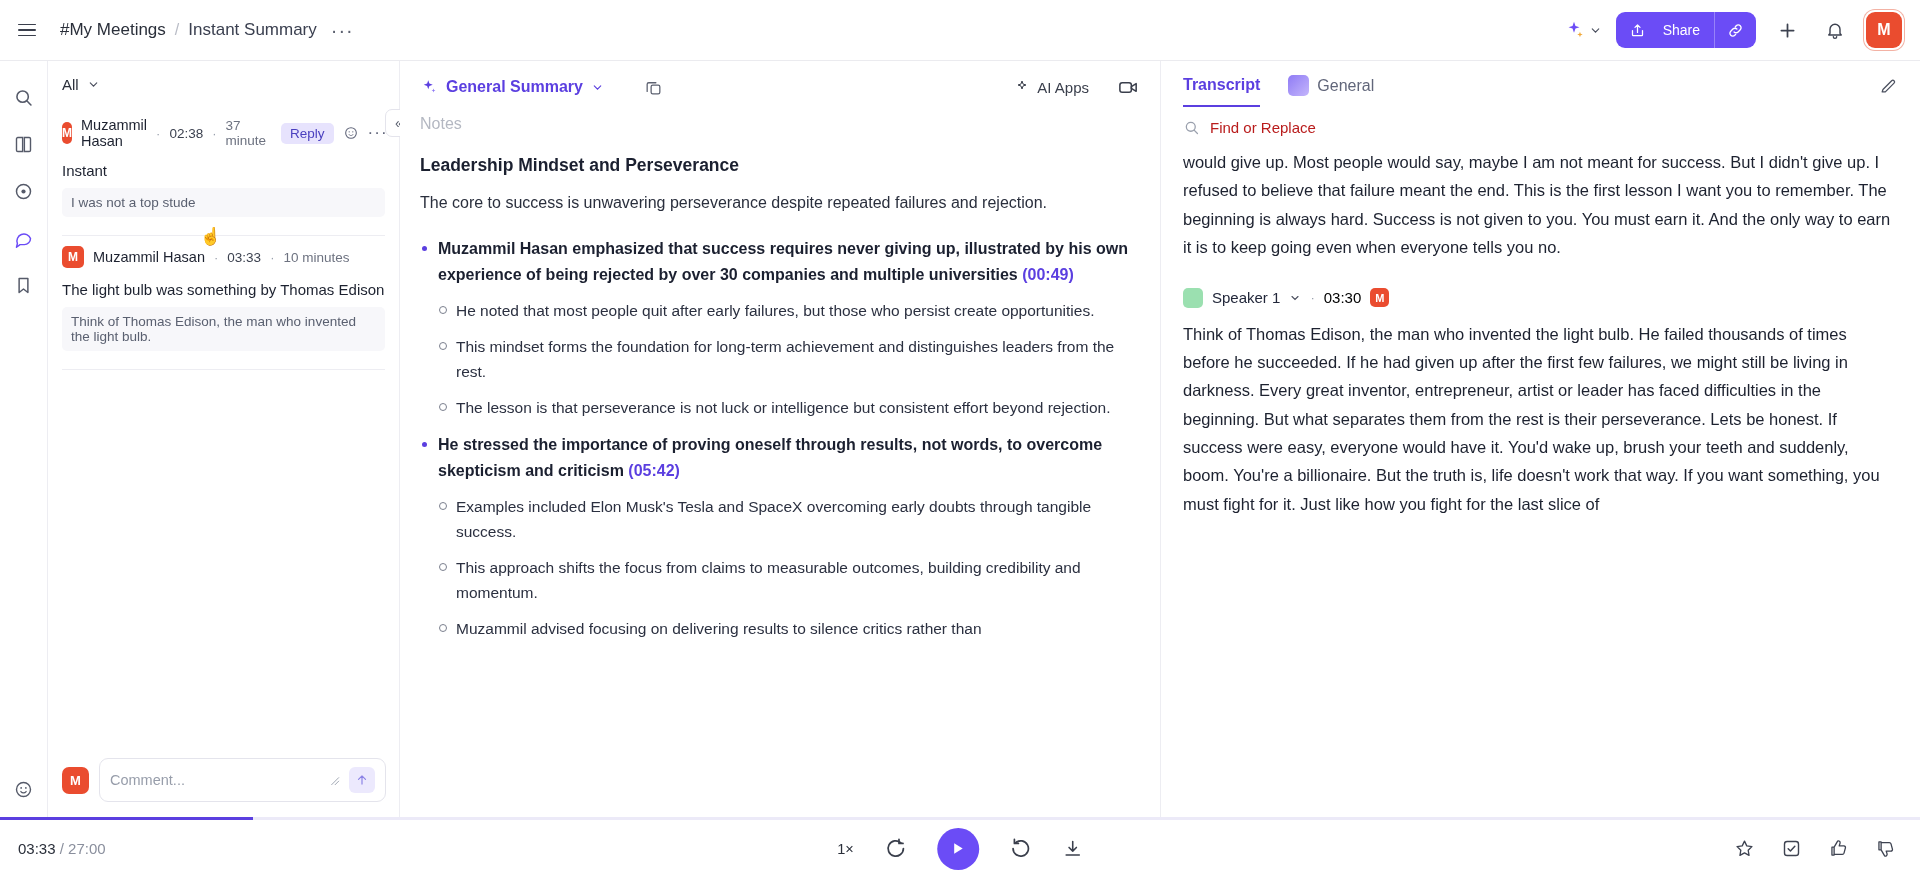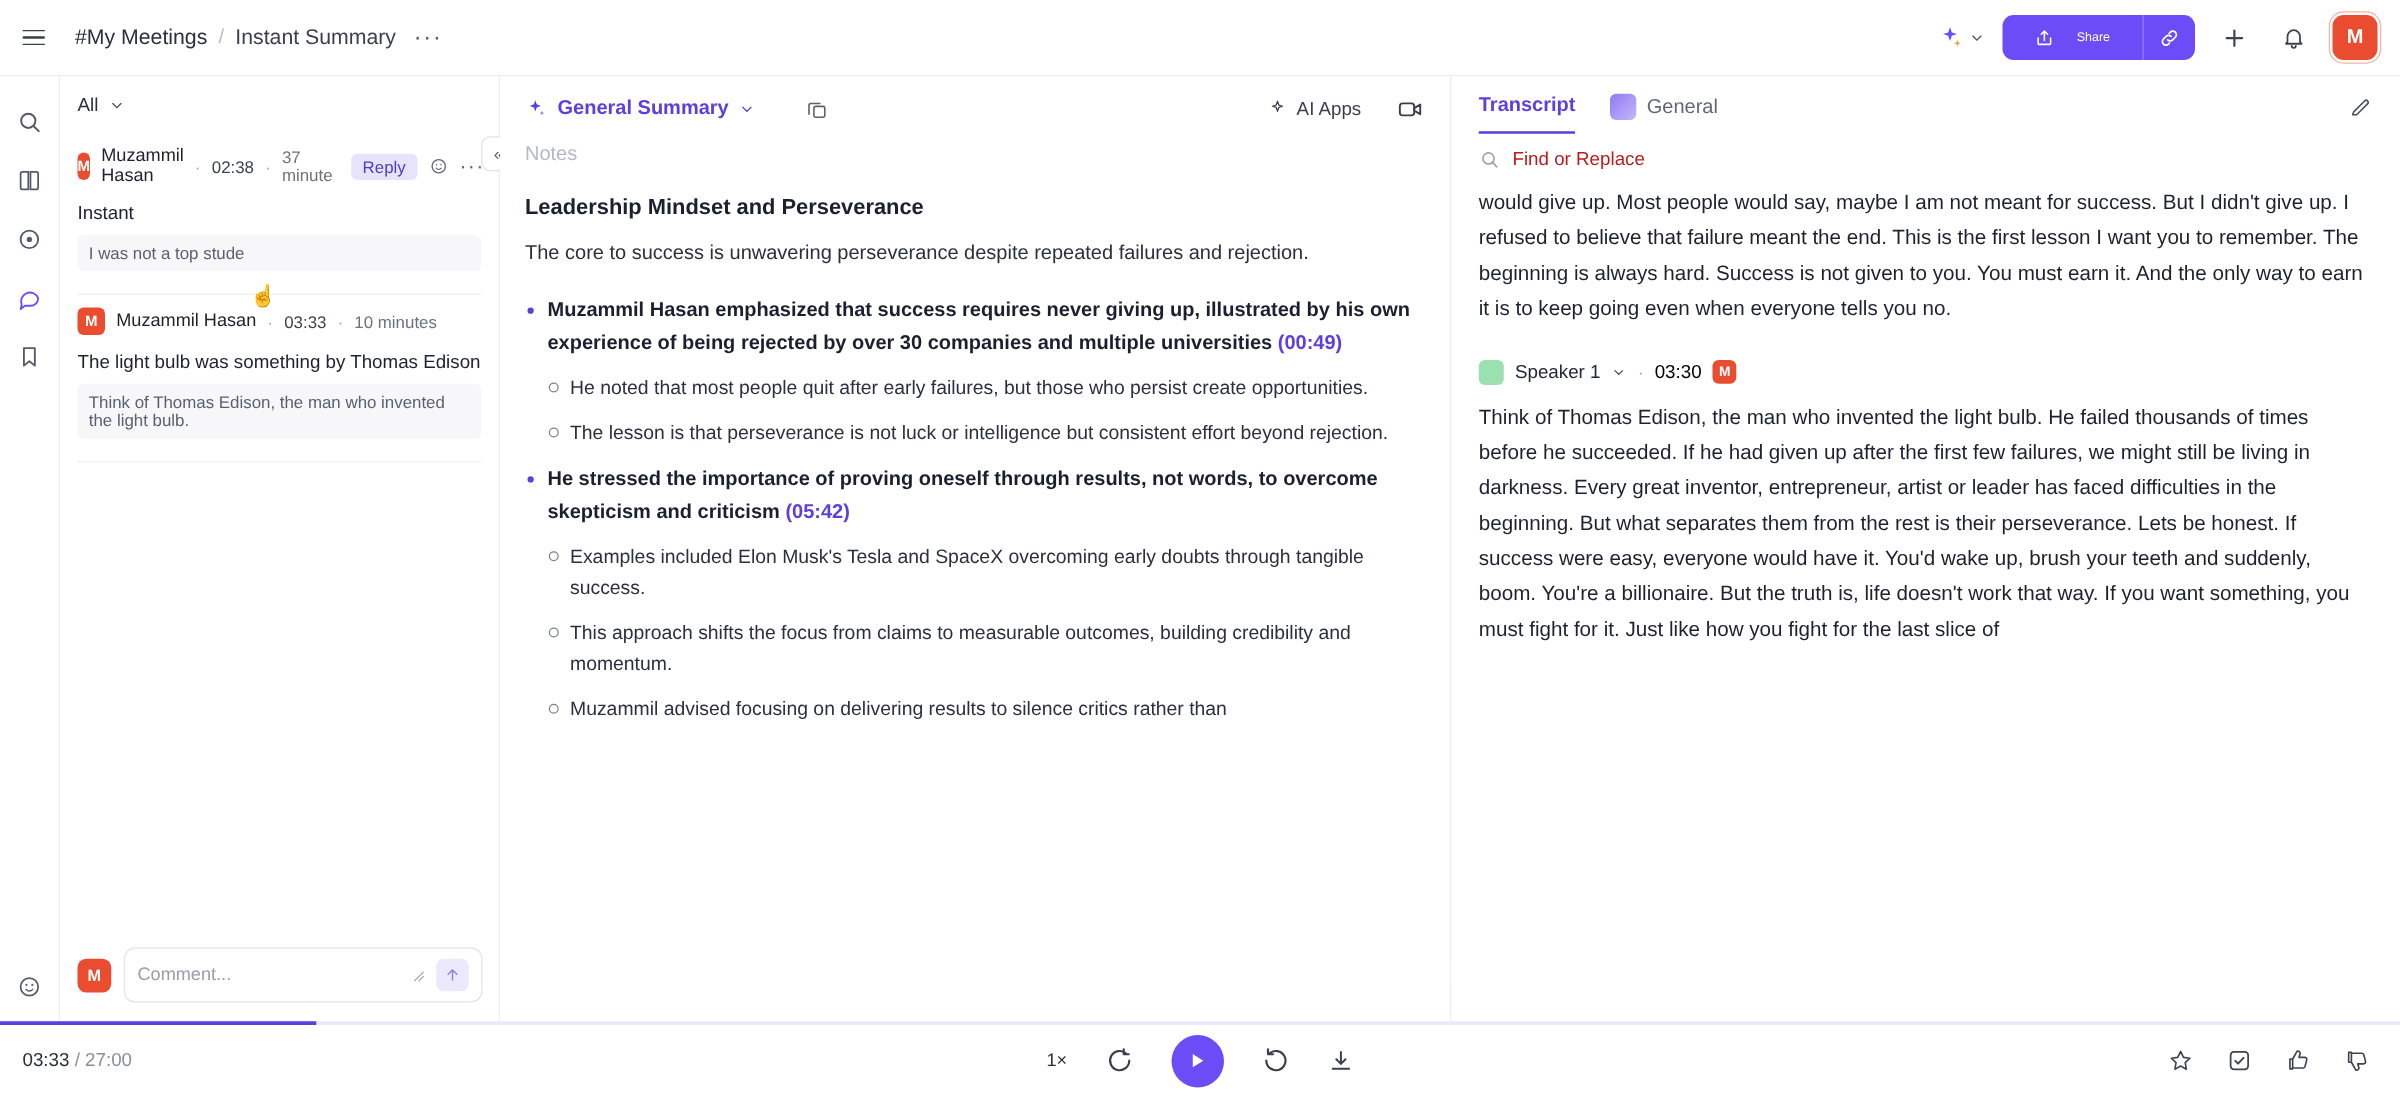--- a/index.html
+++ b/index.html
@@ -24,21 +24,21 @@
   .hamburger span:nth-child(1) { width: 18px; }
   .hamburger span:nth-child(2) { width: 18px; }
   .hamburger span:nth-child(3) { width: 18px; }
   .crumb { font-size: 17px; color: #2a2f3a; }
   .crumb.muted { color: #3b4050; }
   .crumb-sep { margin: 0 9px; color: #b9bcc6; font-size: 16px; }
   .dots { margin-left: 14px; color: #5c6170; font-size: 20px; letter-spacing: 1px; cursor: pointer; }
   .top-right { margin-left: auto; display: flex; align-items: center; gap: 14px; }
   .sparkle-pill { display: flex; align-items: center; gap: 4px; cursor: pointer; }
   .share-group { display: flex; align-items: stretch; background: #6b4cf6; border-radius: 9px; overflow: hidden; height: 36px; }
-  .share-btn { color: #fff; font-size: 10px; padding: 0 26px; display: flex; align-items: center; gap: 18px; cursor: pointer; }
+  .share-btn { color: #fff; font-size: 14px; padding: 0 14px; display: flex; align-items: center; gap: 18px; cursor: pointer; }
   .share-link { width: 42px; display: flex; align-items: center; justify-content: center;
     border-left: 1px solid rgba(255,255,255,.3); color: #fff; cursor: pointer; }
   .icon-btn { width: 34px; height: 34px; display: flex; align-items: center; justify-content: center;
     color: #4a4f5e; cursor: pointer; }
   .avatar-top { width: 36px; height: 36px; border-radius: 9px; background: #ea4c2f; color: #fff;
     display: flex; align-items: center; justify-content: center; font-size: 16px; font-weight: 700;
     box-shadow: 0 0 0 2px #fff, 0 0 0 3px #f3b2a4; cursor: pointer; }
 
   
   .rail {
@@ -346,20 +346,21 @@
     <div class="notes-faded">Notes</div>
     <div class="sec-title">Leadership Mindset and Perseverance</div>
     <div class="para">The core to success is unwavering perseverance despite repeated failures and rejection.</div>
 
     <ul class="lvl1">
       <li>
         <span>Muzammil Hasan emphasized that success requires never giving up, illustrated by his own experience of being rejected by over 30 companies and multiple universities</span>
         <span class="tstamp">(00:49)</span>
         <ul class="lvl2">
           <li>He noted that most people quit after early failures, but those who persist create opportunities.</li>
+          <li>This mindset forms the foundation for long-term achievement and distinguishes leaders from the rest.</li>
           <li>The lesson is that perseverance is not luck or intelligence but consistent effort beyond rejection.</li>
         </ul>
       </li>
       <li>
         <span>He stressed the importance of proving oneself through results, not words, to overcome skepticism and criticism</span>
         <span class="tstamp">(05:42)</span>
         <ul class="lvl2">
           <li>Examples included Elon Musk's Tesla and SpaceX overcoming early doubts through tangible success.</li>
           <li>This approach shifts the focus from claims to measurable outcomes, building credibility and momentum.</li>
           <li>Muzammil advised focusing on delivering results to silence critics rather than</li>

